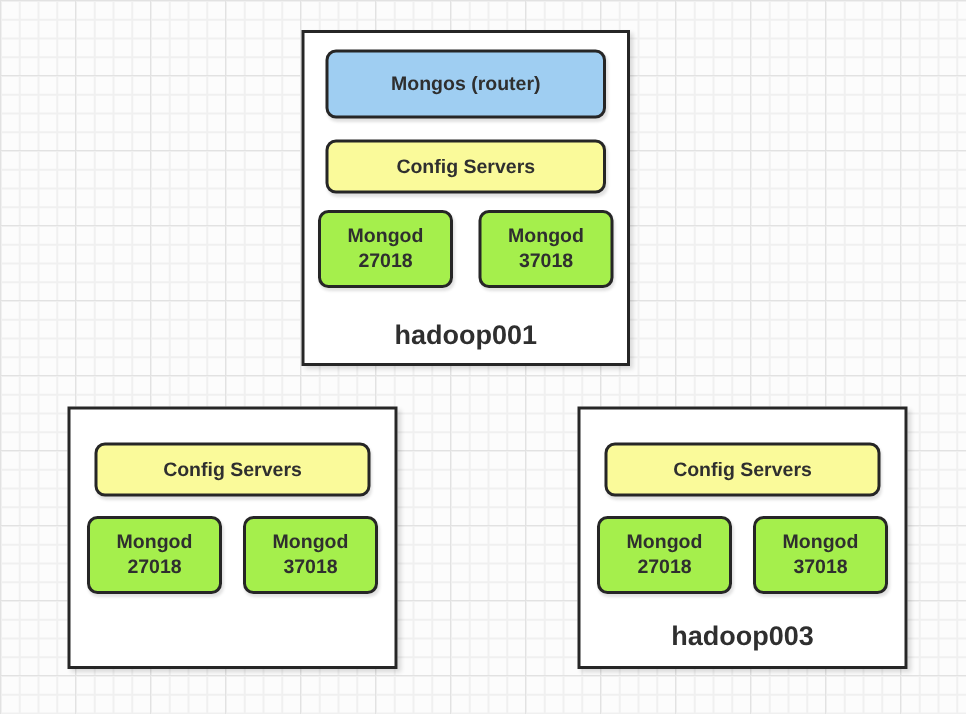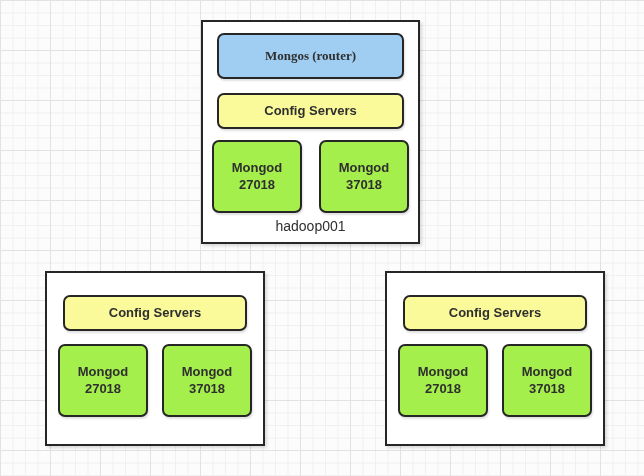--- a/index.html
+++ b/index.html
@@ -38,32 +38,32 @@
     justify-content: center;
     border: 2px solid var(--node-border, #262626);
     border-radius: 7px;
     font-weight: bold;
     font-size: 13px;
     line-height: 1.3;
     color: var(--text, #2f2f2f);
     text-align: center;
     box-shadow: 1px 2px 2px rgba(0,0,0,0.12);
   }
-  .router { height: 46px; background: var(--router-fill, #9fcef2); margin-bottom: 14px; font-family: Liberation Serif, serif; }
+  .router { height: 46px; background: var(--router-fill, #9fcef2); margin-bottom: 14px; }
   .config { height: 36px; background: var(--config-fill, #fafa9a); margin-bottom: 13px; }
   .host-1 .config { margin-bottom: 11px; }
 
   .shard-row { display: flex; justify-content: space-between; margin: 0 -5px; }
-  .shard { width: 90px; height: 73px; background: var(--shard-fill, #a5ef4c); }
+  .shard { width: 90px; height: 52px; background: var(--shard-fill, #a5ef4c); }
 
   .host-label {
     margin-top: auto;
     text-align: center;
-    font-weight: normal;
-    font-size: 14px;
+    font-weight: bold;
+    font-size: 18px;
     color: var(--text, #2f2f2f);
   }
 </style>
 </head>
 <body>
 
 <div class="canvas">
 
   <section class="host host-1">
     <div class="node router">
@@ -108,15 +108,16 @@
     <div class="shard-row">
       <div class="node shard">
         <span>Mongod</span>
         <span>27018</span>
       </div>
       <div class="node shard">
         <span>Mongod</span>
         <span>37018</span>
       </div>
     </div>
+    <div class="host-label">hadoop003</div>
   </section>
 
 </div>
 
 </body></html>

